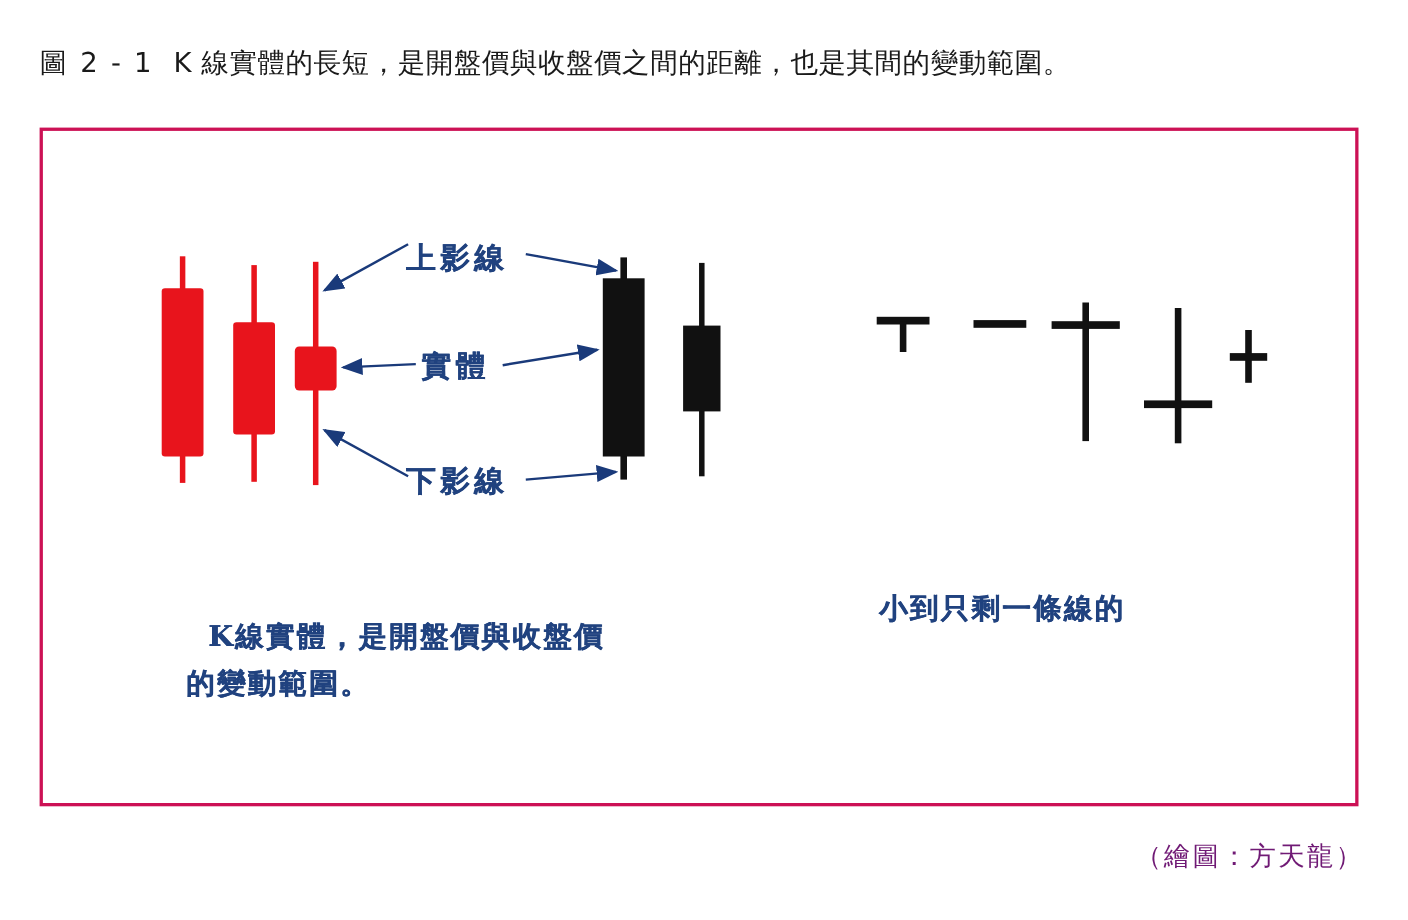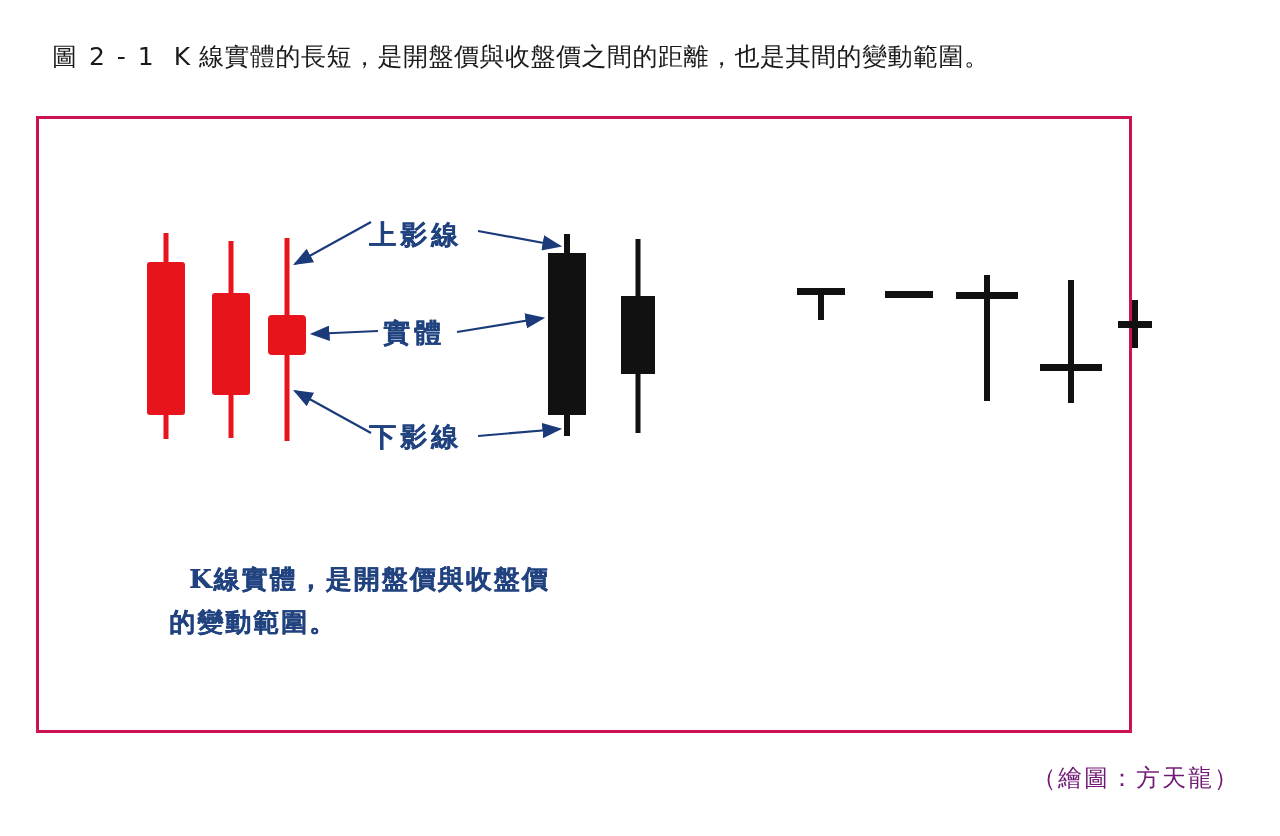--- a/index.html
+++ b/index.html
@@ -9,41 +9,41 @@
   }
   body {
     width: 1280px;
     height: 836px;
     position: relative;
     font-family: "DejaVu Sans", "Liberation Sans", sans-serif;
     overflow: hidden;
   }
   #figure-caption {
     position: absolute;
-    left: 52px;
+    left: 36px;
     top: 40px;
     width: 1210px;
     font-size: 25px;
     line-height: 34px;
     color: #1a1a1a;
     letter-spacing: 0.5px;
     white-space: nowrap;
   }
   #figure-caption .fig-num {
     letter-spacing: 2px;
   }
   #figure-caption .gap {
     display: inline-block;
     width: 18px;
   }
   #diagram-frame {
     position: absolute;
     left: 36px;
     top: 116px;
-    width: 1096px;
+    width: 1199px;
     height: 617px;
     border: 3px solid #cc1155;
     box-sizing: border-box;
     background: #ffffff;
   }
   #diagram-canvas {
     position: absolute;
     left: 0;
     top: 0;
     width: 1199px;
@@ -152,15 +152,16 @@
     </g>
   </svg>
 
   <div class="brush-text callout-label" style="left:330px; top:98px;">上影線</div>
   <div class="brush-text callout-label" style="left:344px; top:196px;">實體</div>
   <div class="brush-text callout-label" style="left:330px; top:300px;text-align:center;">下影線</div>
 
   <div class="brush-text block-caption" style="left:130px; top:440px;margin-left:20px;">K線實體，是開盤價與收盤價</div>
   <div class="brush-text block-caption" style="left:130px; top:483px;">的變動範圍。</div>
 
+  <div class="brush-text block-caption" style="left:760px; top:415px;">小到只剩一條線的</div>
 </div>
 
 <div id="attribution">（繪圖：方天龍）</div>
 
 </body></html>

